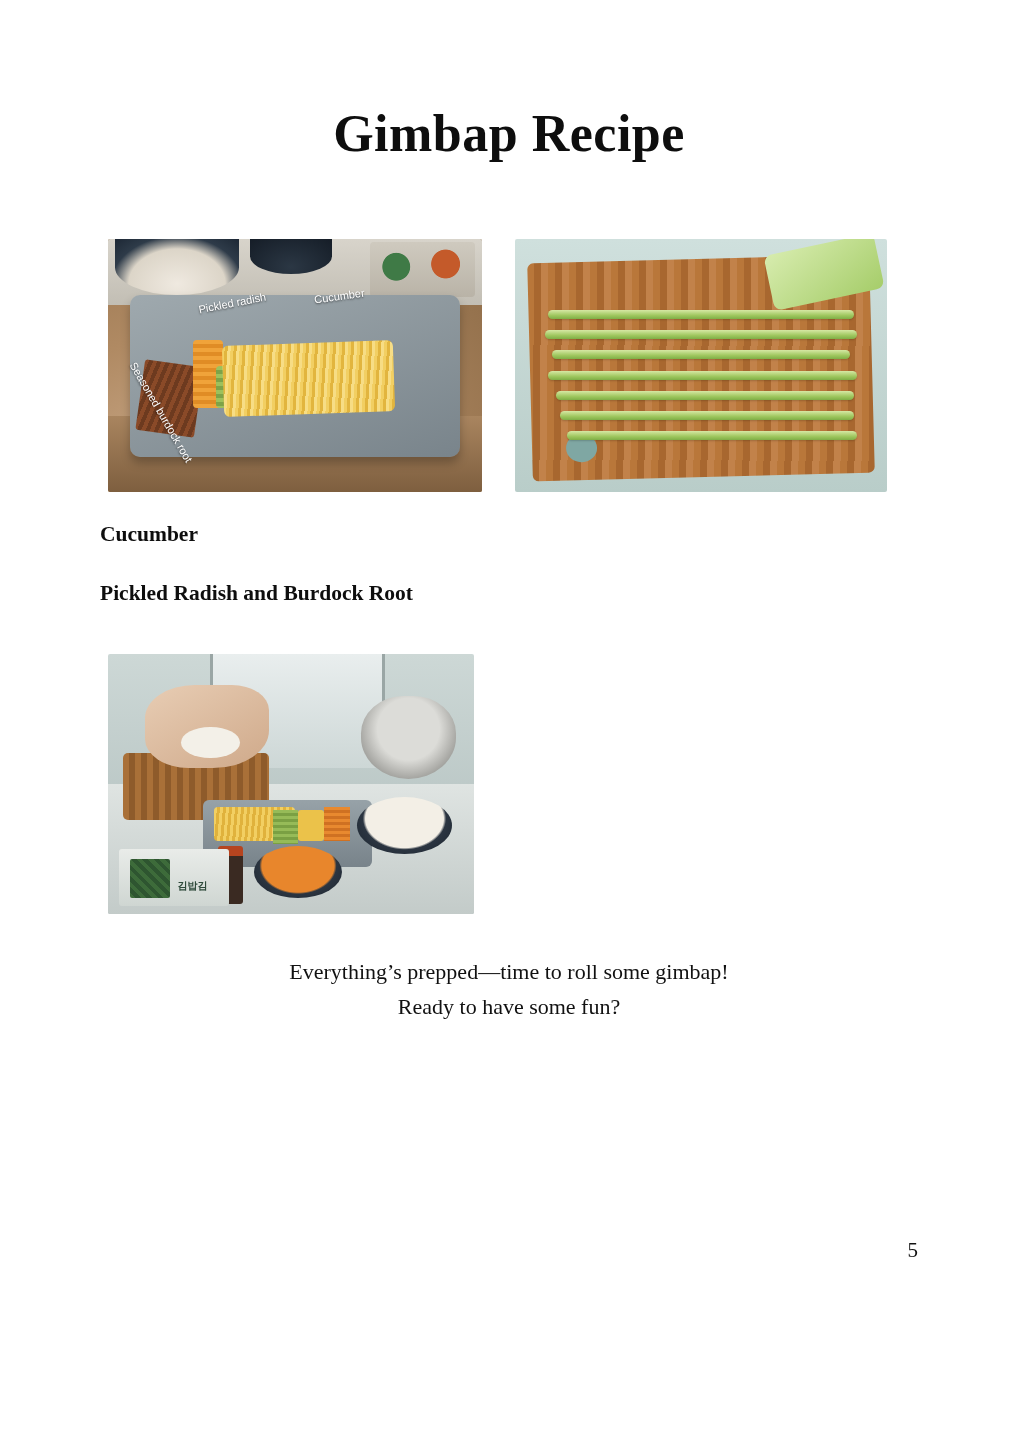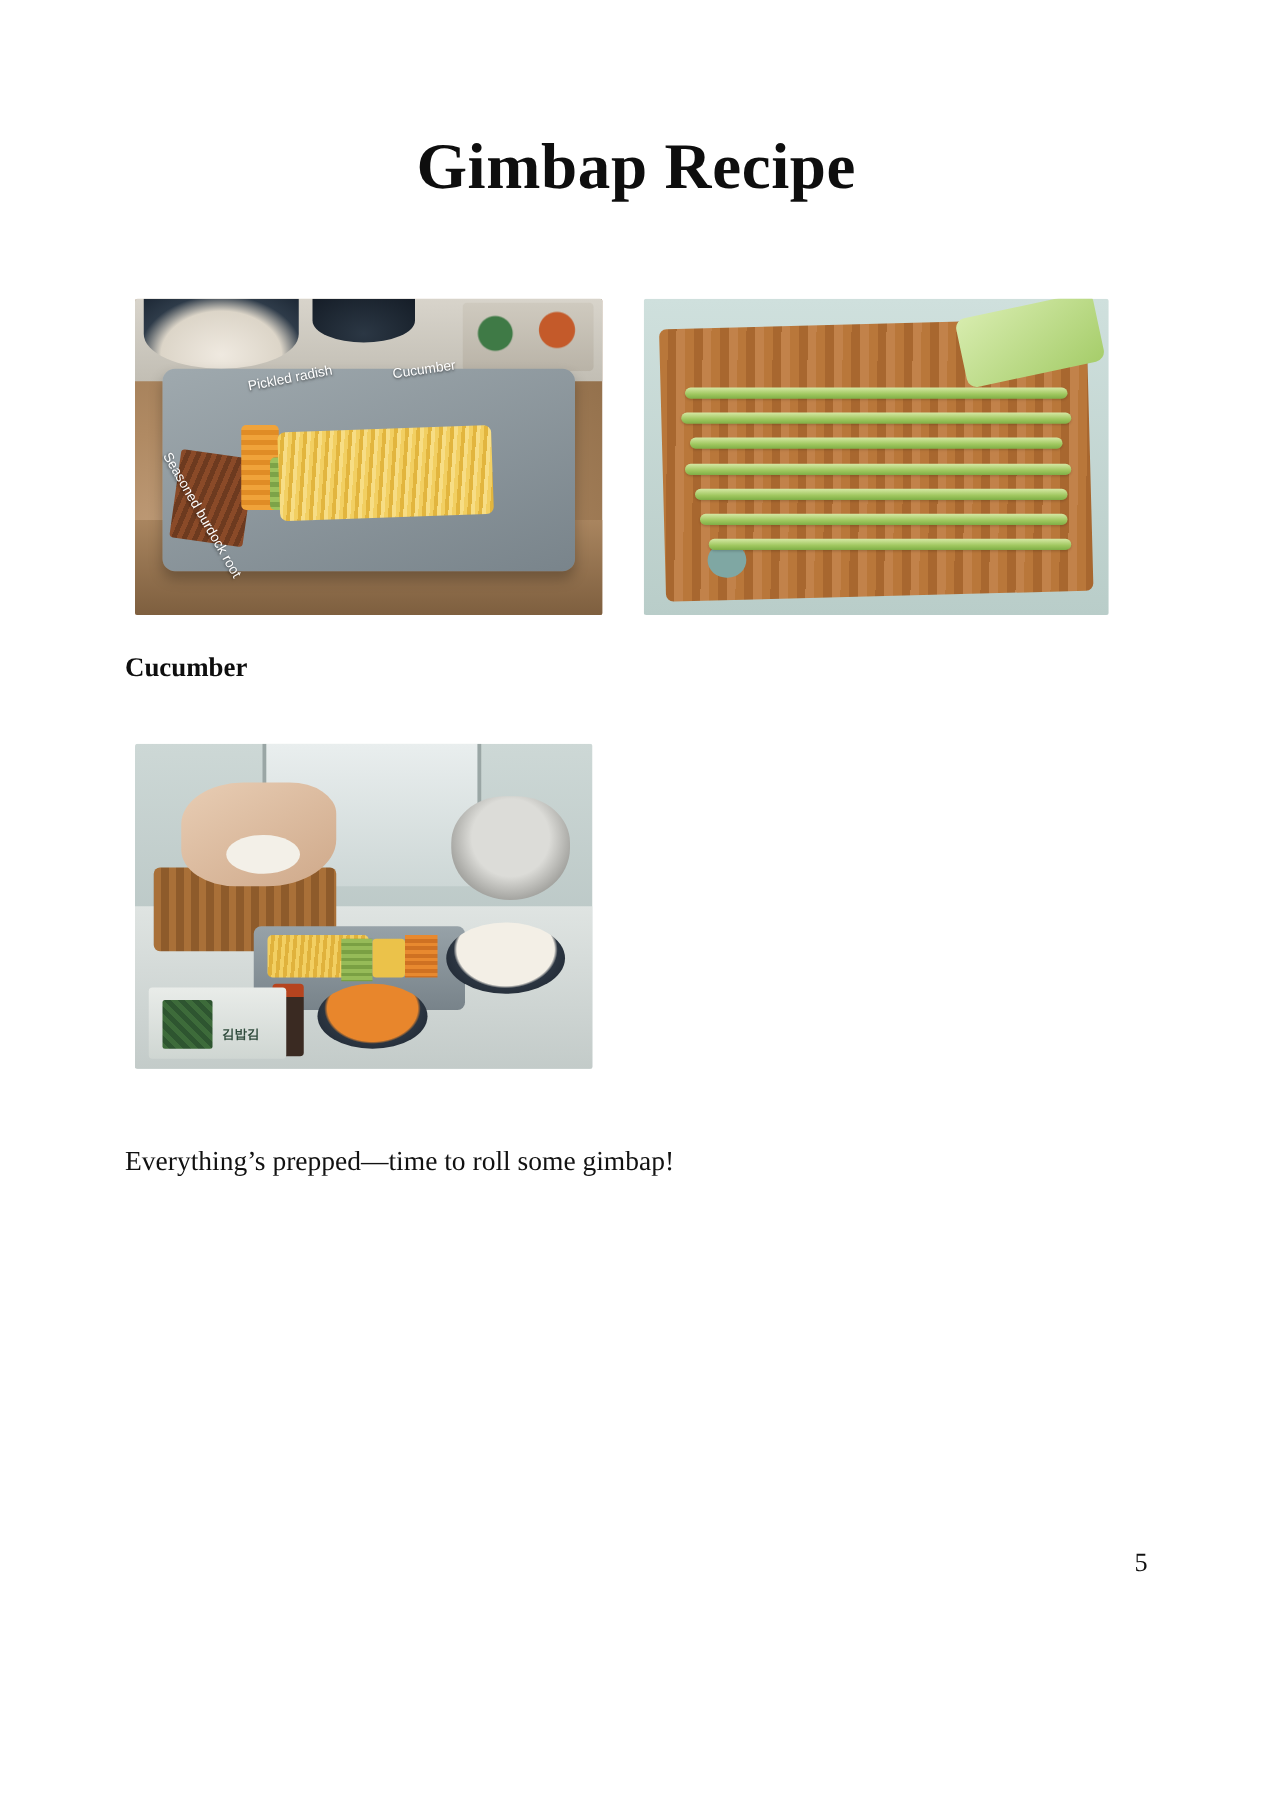--- a/index.html
+++ b/index.html
@@ -275,21 +275,22 @@
     font-size: 22px;
     line-height: 1.55;
   }
   ol.steps li {
     padding-left: 4px;
     margin: 0;
   }
   .closing {
     font-size: 22px;
     line-height: 1.6;
-    margin-top: 56px;
+    margin-top: 40px;
+    text-align: center;
   }
   .closing div { white-space: nowrap; }
   .page-number {
     position: absolute;
     right: 100px;
     bottom: 72px;
     font-size: 21px;
   }
   #sec-cucumber { margin-top: 30px; }
   #sec-radish { margin-top: 34px; }
@@ -337,20 +338,21 @@
       <div class="p2-strip" style="left:14%; top:76%; width:78%;"></div>
     </div>
 
   </div>
 
   <div class="section" id="sec-cucumber">
     <h2 class="section-head">Cucumber</h2>
   </div>
 
   <div class="section" id="sec-radish">
+    <h2 class="section-head">Pickled Radish and Burdock Root</h2>
   </div>
 
   <div class="image-row" id="photo-row-2">
     <div class="photo photo-3">
       <div class="p3-bg"></div>
       <div class="p3-window"></div>
       <div class="p3-table"></div>
       <div class="p3-dog"></div>
       <div class="p3-board"></div>
       <div class="p3-hands"></div>
@@ -364,17 +366,18 @@
       <div class="p3-bowl-carrot"></div>
       <div class="p3-bottle"></div>
       <div class="p3-pack"></div>
       <div class="p3-pack-img"></div>
       <div class="p3-pack-text">김밥김</div>
     </div>
   </div>
 
   <div class="closing">
     <div>Everything’s prepped—time to roll some gimbap!</div>
+    <div>Ready to have some fun?</div>
   </div>
 
   <div class="page-number">5</div>
 
 </div>
 
 </body></html>

